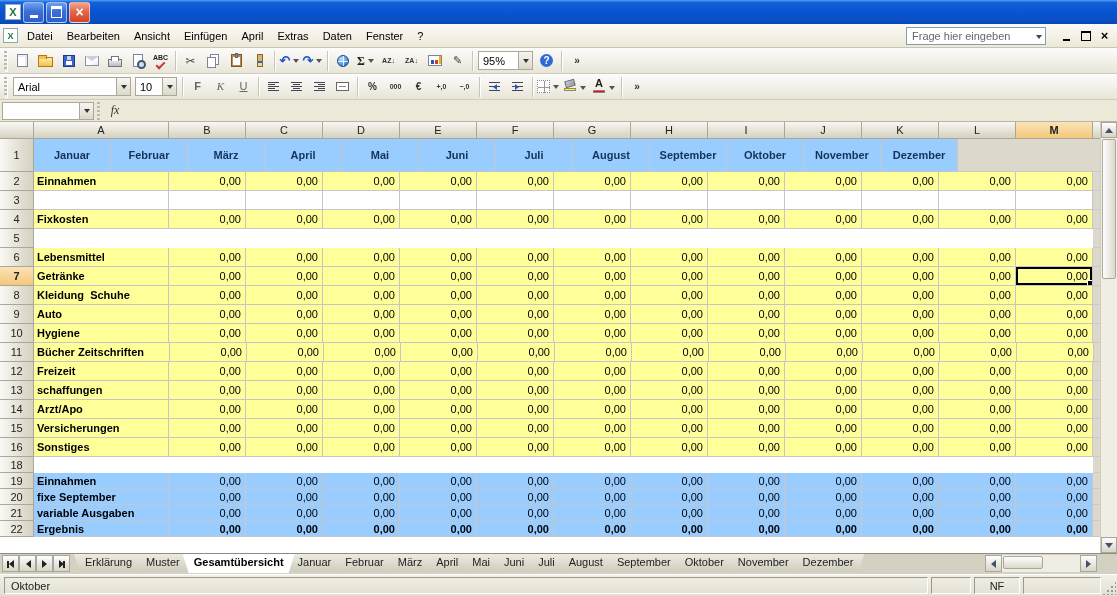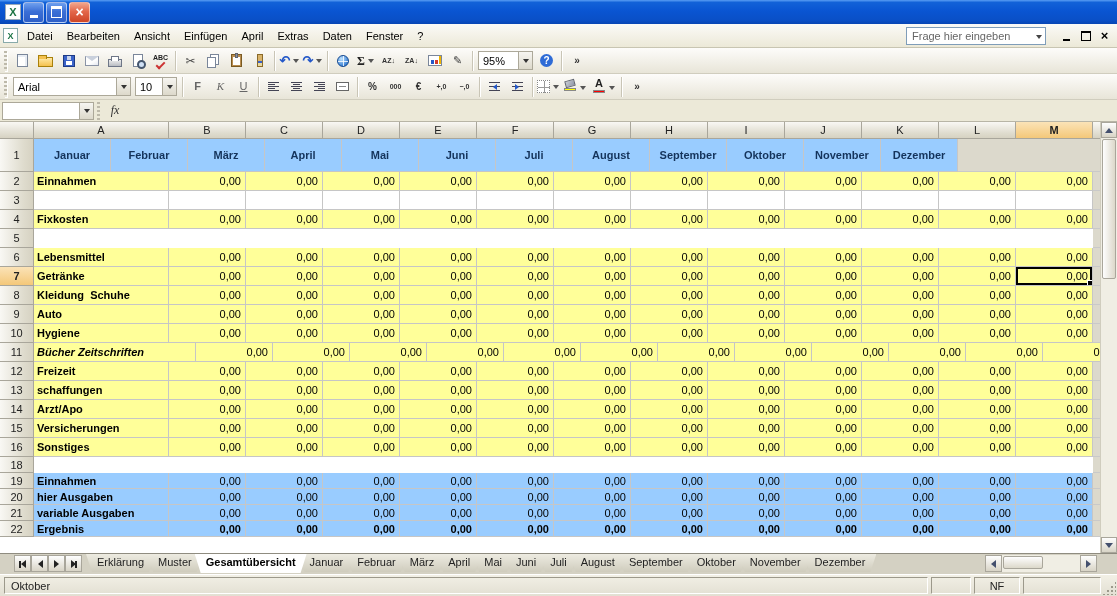--- a/index.html
+++ b/index.html
@@ -146,21 +146,21 @@
 
   
   #vscroll{width:17px;background:#F0EEE4;border-left:1px solid #D0CDBE;display:flex;flex-direction:column;}
   .sbtn{height:16px;background:linear-gradient(#FEFEFE,#D8D4C6);border:1px solid #A9A69B;display:flex;align-items:center;justify-content:center;flex:none;}
   .sbtn.up::after{content:"";border:4px solid transparent;border-bottom:5px solid #44506E;margin-top:-4px;}
   .sbtn.down::after{content:"";border:4px solid transparent;border-top:5px solid #44506E;margin-bottom:-4px;}
   .vtrack{flex:1;padding:1px;}
   .vthumb{height:140px;background:linear-gradient(90deg,#FEFEFE,#DCD8CA);border:1px solid #A9A69B;border-radius:2px;}
 
   
-  #tabstrip{height:21px;background:#D4D1C3;border-top:1px solid #8F8C80;display:flex;align-items:flex-start;padding-left:14px;}
+  #tabstrip{height:21px;background:#D4D1C3;border-top:1px solid #8F8C80;display:flex;align-items:flex-start;padding-left:2px;}
   .tnav{width:17px;height:17px;margin-top:1px;background:linear-gradient(#FEFEFE,#D8D4C6);border:1px solid #A9A69B;
     display:flex;align-items:center;justify-content:center;position:relative;flex:none;}
   .tnav::after{content:"";border:4px solid transparent;}
   .tnav.prev::after,.tnav.first::after{border-right:5px solid #222;margin-left:-3px;}
   .tnav.next::after,.tnav.last::after{border-left:5px solid #222;margin-right:-3px;}
   .tnav.first::before{content:"";position:absolute;left:4px;top:5px;width:2px;height:7px;background:#222;}
   .tnav.last::before{content:"";position:absolute;right:4px;top:5px;width:2px;height:7px;background:#222;}
   #tabs{display:flex;margin-left:4px;}
   .tab{height:18px;padding:2px 11px 0;background:linear-gradient(#EDEBE1,#CFCCBD);
     clip-path:polygon(0 0,100% 0,calc(100% - 6px) 100%,6px 100%);margin-left:-8px;white-space:nowrap;color:#222;}
@@ -566,21 +566,21 @@
         <div class="cell val s-yellow" style="width: 77px;">0,00</div>
         <div class="cell val s-yellow" style="width: 77px;">0,00</div>
         <div class="cell val s-yellow" style="width: 77px;">0,00</div>
         <div class="cell val s-yellow" style="width: 77px;">0,00</div>
         <div class="cell val s-yellow" style="width: 77px;">0,00</div>
         <div class="cell val s-yellow" style="width: 77px;">0,00</div>
         <div class="rowfill"></div>
       </div>
       <div class="grow" style="height: 19px;">
         <div class="rowhead">11</div>
-        <div class="cell lab s-yellow" style="width: 162px; font-style: italic;">Bücher Zeitschriften</div>
+        <div class="cell lab s-yellow" style="width: 136px;">Bücher Zeitschriften</div>
         <div class="cell val s-yellow" style="width: 77px;">0,00</div>
         <div class="cell val s-yellow" style="width: 77px;">0,00</div>
         <div class="cell val s-yellow" style="width: 77px;">0,00</div>
         <div class="cell val s-yellow" style="width: 77px;">0,00</div>
         <div class="cell val s-yellow" style="width: 77px;">0,00</div>
         <div class="cell val s-yellow" style="width: 77px;">0,00</div>
         <div class="cell val s-yellow" style="width: 77px;">0,00</div>
         <div class="cell val s-yellow" style="width: 77px;">0,00</div>
         <div class="cell val s-yellow" style="width: 77px;">0,00</div>
         <div class="cell val s-yellow" style="width: 77px;">0,00</div>
@@ -702,21 +702,21 @@
         <div class="cell val s-blue" style="width: 77px;">0,00</div>
         <div class="cell val s-blue" style="width: 77px;">0,00</div>
         <div class="cell val s-blue" style="width: 77px;">0,00</div>
         <div class="cell val s-blue" style="width: 77px;">0,00</div>
         <div class="cell val s-blue" style="width: 77px;">0,00</div>
         <div class="cell val s-blue" style="width: 77px;">0,00</div>
         <div class="rowfill"></div>
       </div>
       <div class="grow" style="height: 16px;">
         <div class="rowhead">20</div>
-        <div class="cell lab s-blue" style="width: 135px;">hier Ausgaben</div>
+        <div class="cell lab s-blue" style="width: 135px;">fixe September</div>
         <div class="cell val s-blue" style="width: 77px;">0,00</div>
         <div class="cell val s-blue" style="width: 77px;">0,00</div>
         <div class="cell val s-blue" style="width: 77px;">0,00</div>
         <div class="cell val s-blue" style="width: 77px;">0,00</div>
         <div class="cell val s-blue" style="width: 77px;">0,00</div>
         <div class="cell val s-blue" style="width: 77px;">0,00</div>
         <div class="cell val s-blue" style="width: 77px;">0,00</div>
         <div class="cell val s-blue" style="width: 77px;">0,00</div>
         <div class="cell val s-blue" style="width: 77px;">0,00</div>
         <div class="cell val s-blue" style="width: 77px;">0,00</div>

